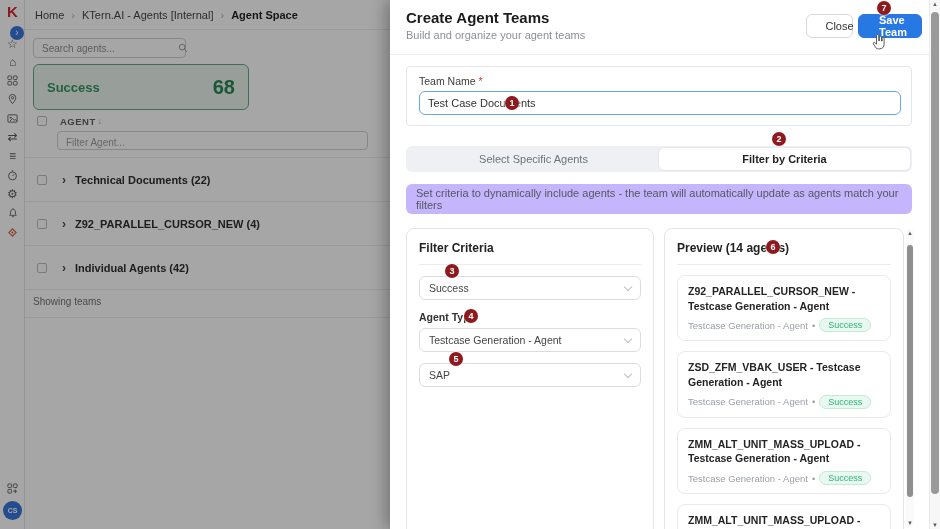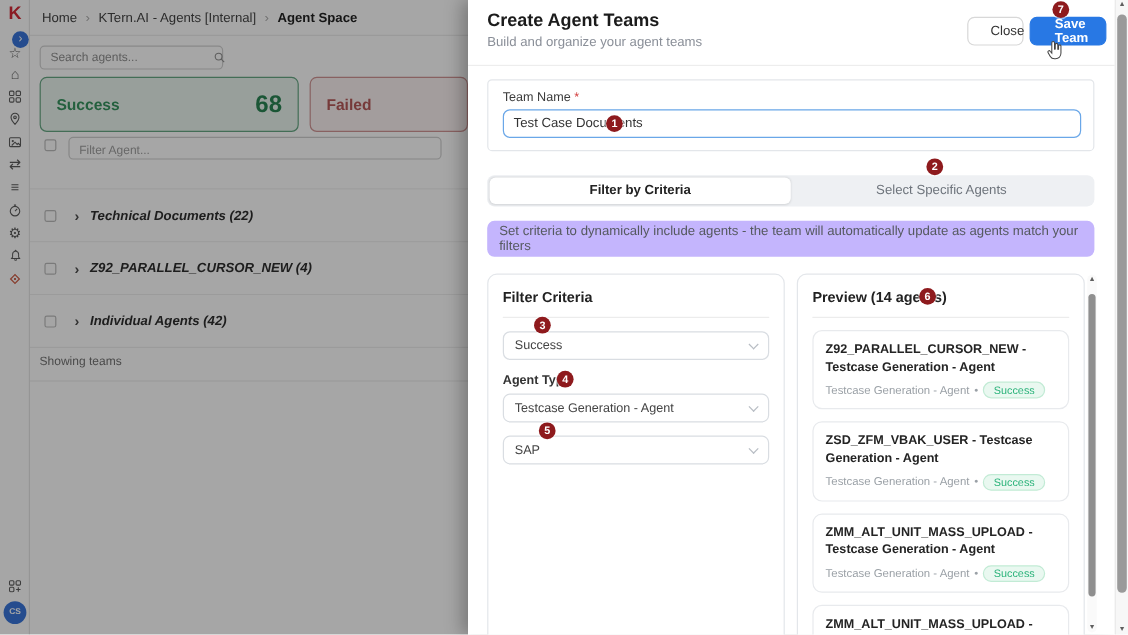--- a/index.html
+++ b/index.html
@@ -30,29 +30,29 @@
   .stat-success .stat-label { color:#2e8f58; font-size:13px; font-weight:bold; }
   .stat-success .stat-value { color:#1f7f4b; font-size:20px; font-weight:bold; }
   .stat-failed { left:258px; width:132px; background:#fbf1f0; border:1px solid #cf9090; }
   .stat-failed .stat-label { color:#b25252; font-size:13px; font-weight:bold; }
 
   .chk { width:10px; height:10px; border:1px solid #b9b9b9; border-radius:2px; background:#fdfdfd; }
   .tbl-head { position:absolute; left:25px; top:110px; width:365px; height:22px; display:flex; align-items:center; }
   .tbl-head .chk { margin-left:12px; }
   .tbl-head-label { margin-left:13px; font-size:9.5px; font-weight:bold; color:#5a5a5a; letter-spacing:0.5px; }
   .sort-ic { font-size:8px; color:#8a8a8a; margin-left:2px; }
-  .filter-box { position:absolute; left:57px; top:114px; width:311px; height:19px; border:1px solid #cdcdcd; border-radius:4px; background:#fff; }
+  .filter-box { position:absolute; left:57px; top:131px; width:311px; height:19px; border:1px solid #cdcdcd; border-radius:4px; background:#fff; }
   .filter-box input { width:100%; height:100%; border:0; outline:0; background:transparent; font-size:10px; color:#444; padding:0 8px; font-family:inherit; }
   .filter-box input::placeholder { color:#9a9a9a; }
 
   .rows { position:absolute; left:25px; top:157px; width:365px; border-top:1px solid #ededed; }
   .grow { height:44px; display:flex; align-items:center; border-bottom:1px solid #ededed; background:#fff; }
   .grow .chk { margin-left:12px; }
   .row-chev { margin-left:15px; color:#444; font-size:12px; font-weight:bold; }
-  .row-label { margin-left:9px; font-size:11px; font-weight:bold; color:#242424;font-style:italic; }
+  .row-label { margin-left:9px; font-size:11px; font-weight:bold; color:#242424; }
   .tbl-footer { position:absolute; left:33px; top:296px; font-size:10px; color:#6b6b6b; }
   .footer-line { position:absolute; left:25px; top:317px; width:365px; border-top:1px solid #ededed; }
 
   .overlay { position:absolute; left:0; top:0; width:390px; height:529px; background:rgba(20,20,20,0.38); z-index:2; }
 
   
   .drawer { position:absolute; left:390px; top:0; width:539px; height:529px; background:#fff; z-index:3; box-shadow:-5px 0 14px rgba(0,0,0,0.28); }
   .dw-title { position:absolute; left:16px; top:9px; font-size:15px; font-weight:bold; color:#1b1b1b; }
   .dw-sub { position:absolute; left:16px; top:29px; font-size:11px; color:#8a8f98; }
   .btn { position:absolute; top:14px; height:24px; border-radius:6px; font-size:11px; display:flex; align-items:center; justify-content:center; cursor:pointer;padding-left:20px; }
@@ -185,23 +185,20 @@
             <circle cx="5" cy="5" r="3.4" fill="none" stroke="#8a8a8a" stroke-width="1.1"></circle>
             <path d="M7.6 7.6L10.6 10.6" stroke="#8a8a8a" stroke-width="1.1"></path>
           </svg>
       </span>
     </div>
 
     <div class="stat stat-success">
       <span class="stat-label">Success</span>
       <span class="stat-value">68</span>
     </div>
-    <div class="stat stat-failed">
-      <span class="stat-label">Failed</span>
-    </div>
 
     <div class="tbl-head">
       <span class="chk"></span>
       <span class="tbl-head-label">AGENT</span>
       <span class="sort-ic">↓</span>
     </div>
     <div class="filter-box">
       <input type="text" placeholder="Filter Agent..." style="">
     </div>
 
@@ -237,22 +234,22 @@
 
     <div class="team-card">
       <div class="team-label">
         <span>Team Name</span>
         <span class="req">*</span>
       </div>
       <input class="team-input" type="text" value="Test Case Documents" style="">
     </div>
 
     <div class="tabbar">
+      <div class="tab">Select Specific Agents</div>
       <div class="tab active">Filter by Criteria</div>
-      <div class="tab">Select Specific Agents</div>
     </div>
 
     <div class="info-banner">Set criteria to dynamically include agents - the team will automatically update as agents match your filters</div>
 
     <div class="panel panel-filter">
       <h3>Filter Criteria</h3>
       <hr>
       <div class="fld">
         <div class="select">
           <span>Success</span>

